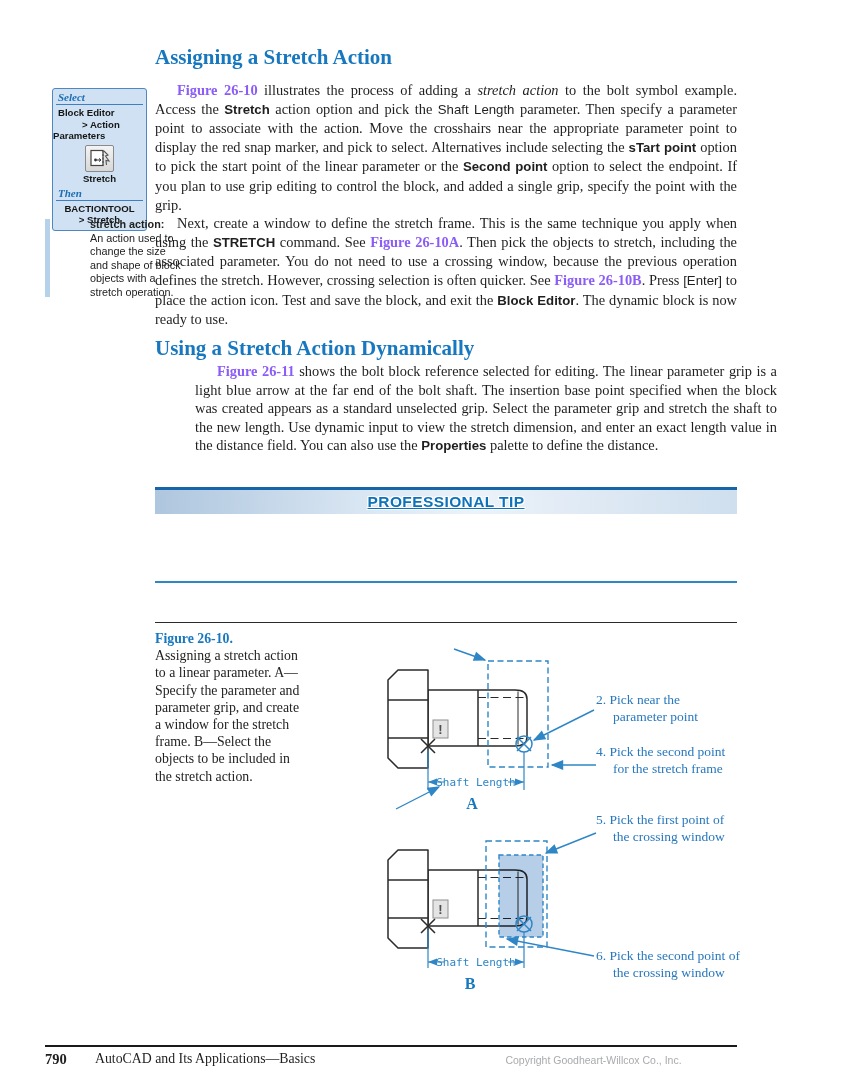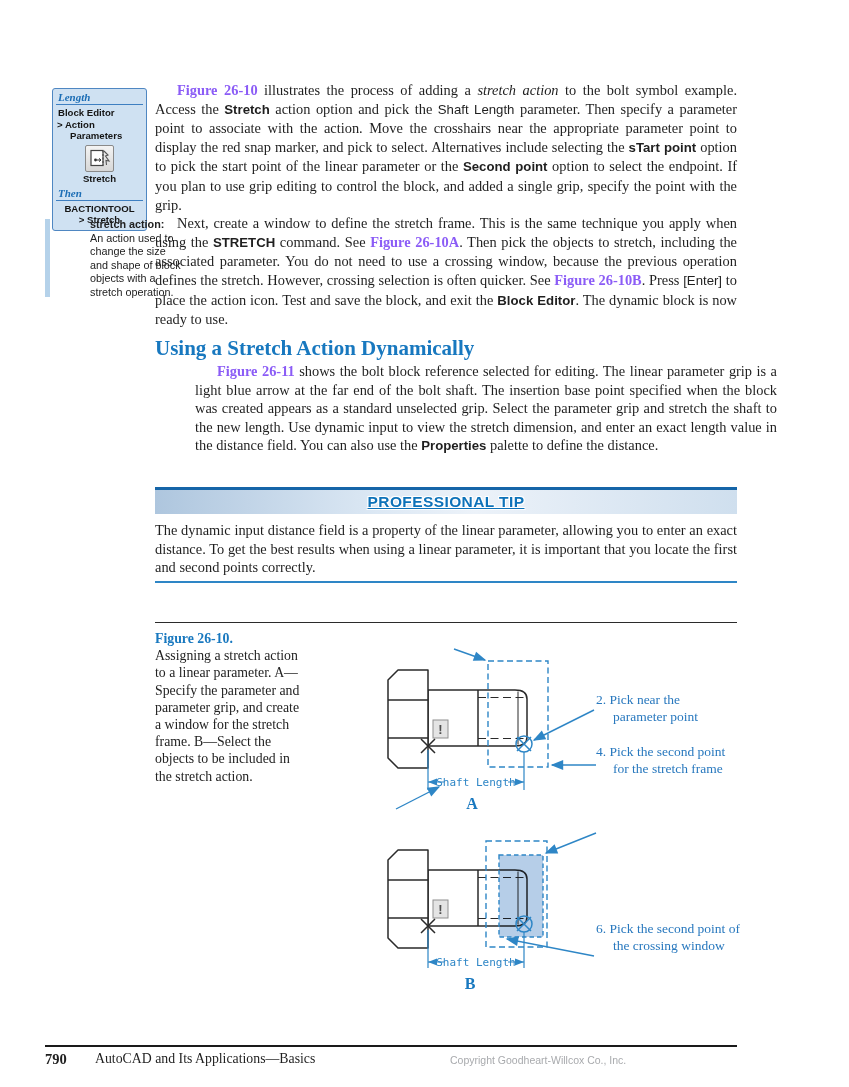--- a/index.html
+++ b/index.html
@@ -26,22 +26,22 @@
   
   .ribbon-box{position:absolute;left:52px;top:88px;width:93px;background:#cfe1f2;
               border:1.6px solid #4f87c2;border-radius:3px;
               font-family:"Liberation Sans",sans-serif;font-size:9.6px;color:#151515;
               padding-bottom:4px;}
   .rb-head{font-family:"Liberation Serif",serif;font-style:italic;font-weight:bold;
            color:#1b6db5;font-size:11px;padding:2px 5px 0;}
   .rb-rule{border-top:1.5px solid #3e7fc1;margin:1px 3px 2px;}
   .rb-line{font-weight:bold;line-height:11.5px;}
   .rb-l1{padding-left:5px;}
-  .rb-l2{padding-left:4px;}
-  .rb-l3{padding-left:17px;}
+  .rb-l2{padding-left:29px;}
+  .rb-l3{}
   .rb-icon{width:27px;height:25px;margin:3px auto 1px;background:linear-gradient(#f4f4f4,#d7d7d7);
            border:1px solid #8a8a8a;border-radius:2px;display:flex;align-items:center;justify-content:center;}
   .rb-tool{text-align:center;font-weight:bold;line-height:12px;}
   .rb-cmd{text-align:center;font-weight:bold;line-height:11.5px;}
 
   
   .margin-note{position:absolute;left:45px;top:218px;width:108px;
                font-family:"Liberation Sans",sans-serif;font-size:10.8px;line-height:13.6px;color:#222;padding-left:33px;}
   .note-bar{position:absolute;left:0;top:1px;width:5px;height:78px;background:#b5d2ea;}
   .note-text{padding-left:12px;}
@@ -82,31 +82,32 @@
   .bluefill{fill:#2e86c6;}
   .fillwin{fill:#a9c5e4;fill-opacity:.85;mix-blend-mode:multiply;}
   .dimtext{fill:#2e86c6;font-family:"DejaVu Sans Mono",monospace;font-size:11px;text-anchor:middle;}
   .viewlabel{fill:#1878bf;font-family:"Liberation Serif",serif;font-weight:bold;font-size:16px;text-anchor:middle;}
   .alert{fill:#4e4e4e;font-family:"Liberation Sans",sans-serif;font-weight:bold;font-size:13px;text-anchor:middle;}
 
   
   .footer-rule{position:absolute;left:45px;top:1045px;width:692px;border-top:2px solid #1a1a1a;}
   .footer-num{position:absolute;left:45px;top:1051px;font-weight:bold;font-size:14.5px;}
   .footer-title{position:absolute;left:95px;top:1051px;font-size:13.8px;}
-  .footer-copy{position:absolute;left:450px;top:1054px;width:287px;text-align:left;
+  .footer-copy{position:absolute;left:450px;top:1054px;width:287px;text-align:center;
                font-family:"Liberation Sans",sans-serif;font-size:10.5px;color:#a8aaad;}
 </style>
 </head>
 <body>
 
 <div class="page">
 
+  <h1 class="h1">Assigning a Stretch Action</h1>
 
   <div class="ribbon-box">
-    <div class="rb-head">Length</div>
+    <div class="rb-head">Select</div>
     <div class="rb-rule"></div>
     <div class="rb-line rb-l1">Block Editor</div>
     <div class="rb-line rb-l2">&gt; Action</div>
     <div class="rb-line rb-l3">Parameters</div>
     <div class="rb-icon">
       <svg width="22" height="20" viewBox="0 0 22 20">
         <rect x="2" y="2.5" width="12" height="15" fill="#fff" stroke="#444" stroke-width="1.2"></rect>
         <line x1="14" y1="2.5" x2="14" y2="17.5" stroke="#444" stroke-width="1" stroke-dasharray="2,1.5"></line>
         <circle cx="6.5" cy="12" r="1.4" fill="#333"></circle>
         <path d="M7.5,12 L12,12 M12,12 L10,10.4 M12,12 L10,13.6" stroke="#333" stroke-width="1" fill="none"></path>
@@ -136,21 +137,20 @@
   <h2 class="h2">Using a Stretch Action Dynamically</h2>
 
   <div class="bodycol col3">
     <p><span class="seg-ref">Figure 26-11</span><span> shows the bolt block reference selected for editing. The linear parameter grip is a light blue arrow at the far end of the bolt shaft. The insertion base point specified when the block was created appears as a standard unselected grip. Select the parameter grip and stretch the shaft to the new length. Use dynamic input to view the stretch dimension, and enter an exact length value in the distance field. You can also use the </span><span class="seg-bs">Properties</span><span> palette to define the distance.</span></p>
   </div>
 
   <div class="tip">
     <div class="tip-bar">
       <span class="tip-title">PROFESSIONAL TIP</span>
     </div>
-    <div class="tip-body">The dynamic input distance field is a property of the linear parameter, allowing you to enter an exact distance. To get the best results when using a linear parameter, it is important that you locate the first and second points correctly.</div>
   </div>
   <div class="rule tip-rule"></div>
 
   <div class="rule fig-rule"></div>
 
   <div class="fig-caption">
     <span class="cap-label">Figure 26-10.</span>
     <span class="cap-body">Assigning a stretch action to a linear parameter. A—Specify the parameter and parameter grip, and create a window for the stretch frame. B—Select the objects to be included in the stretch action.</span>
   </div>
 
@@ -213,20 +213,21 @@
           <text class="dimtext" x="176" y="338">Shaft Length</text>
         </g>
         <text class="viewlabel" x="170" y="361">B</text>
         <line class="barrow" x1="296" y1="205" x2="246" y2="225"></line>
         <line class="barrow" x1="294" y1="328" x2="207" y2="311"></line>
       </g>
     </svg>
 
     <div class="anno" style="left:296px;top:64px;width:122px;">2. Pick near the parameter point</div>
     <div class="anno" style="left:296px;top:116px;width:122px;">4. Pick the second point for the stretch frame</div>
-    <div class="anno" style="left:296px;top:293px;width:132px;">6. Pick the second point of the crossing window</div>
+    <div class="anno" style="left:296px;top:184px;width:118px;">5. Pick the first point of the crossing window</div>
+    <div class="anno" style="left:296px;top:320px;width:132px;">6. Pick the second point of the crossing window</div>
   </div>
 
   <div class="footer-rule"></div>
   <div class="footer-num">790</div>
   <div class="footer-title">AutoCAD and Its Applications—Basics</div>
   <div class="footer-copy">Copyright Goodheart-Willcox Co., Inc.</div>
 </div>
 
 </body></html>

